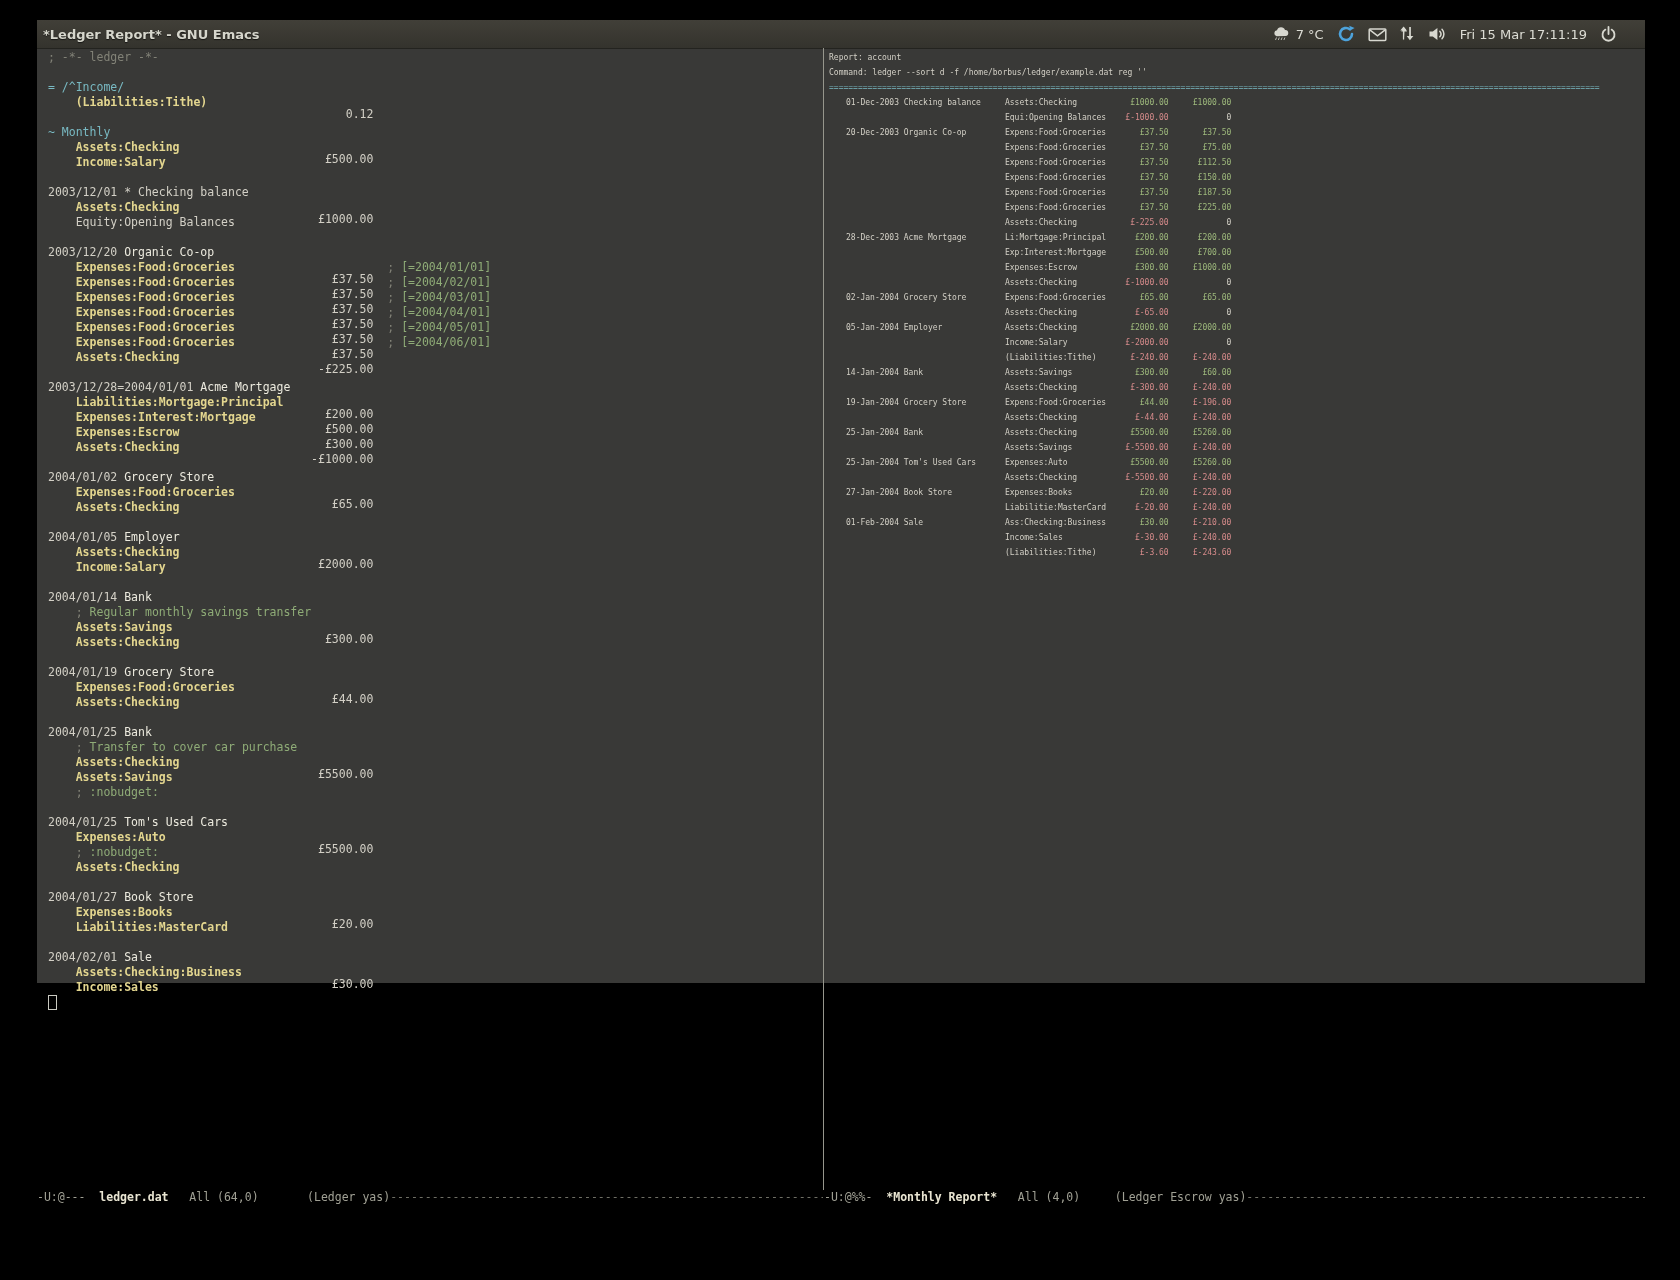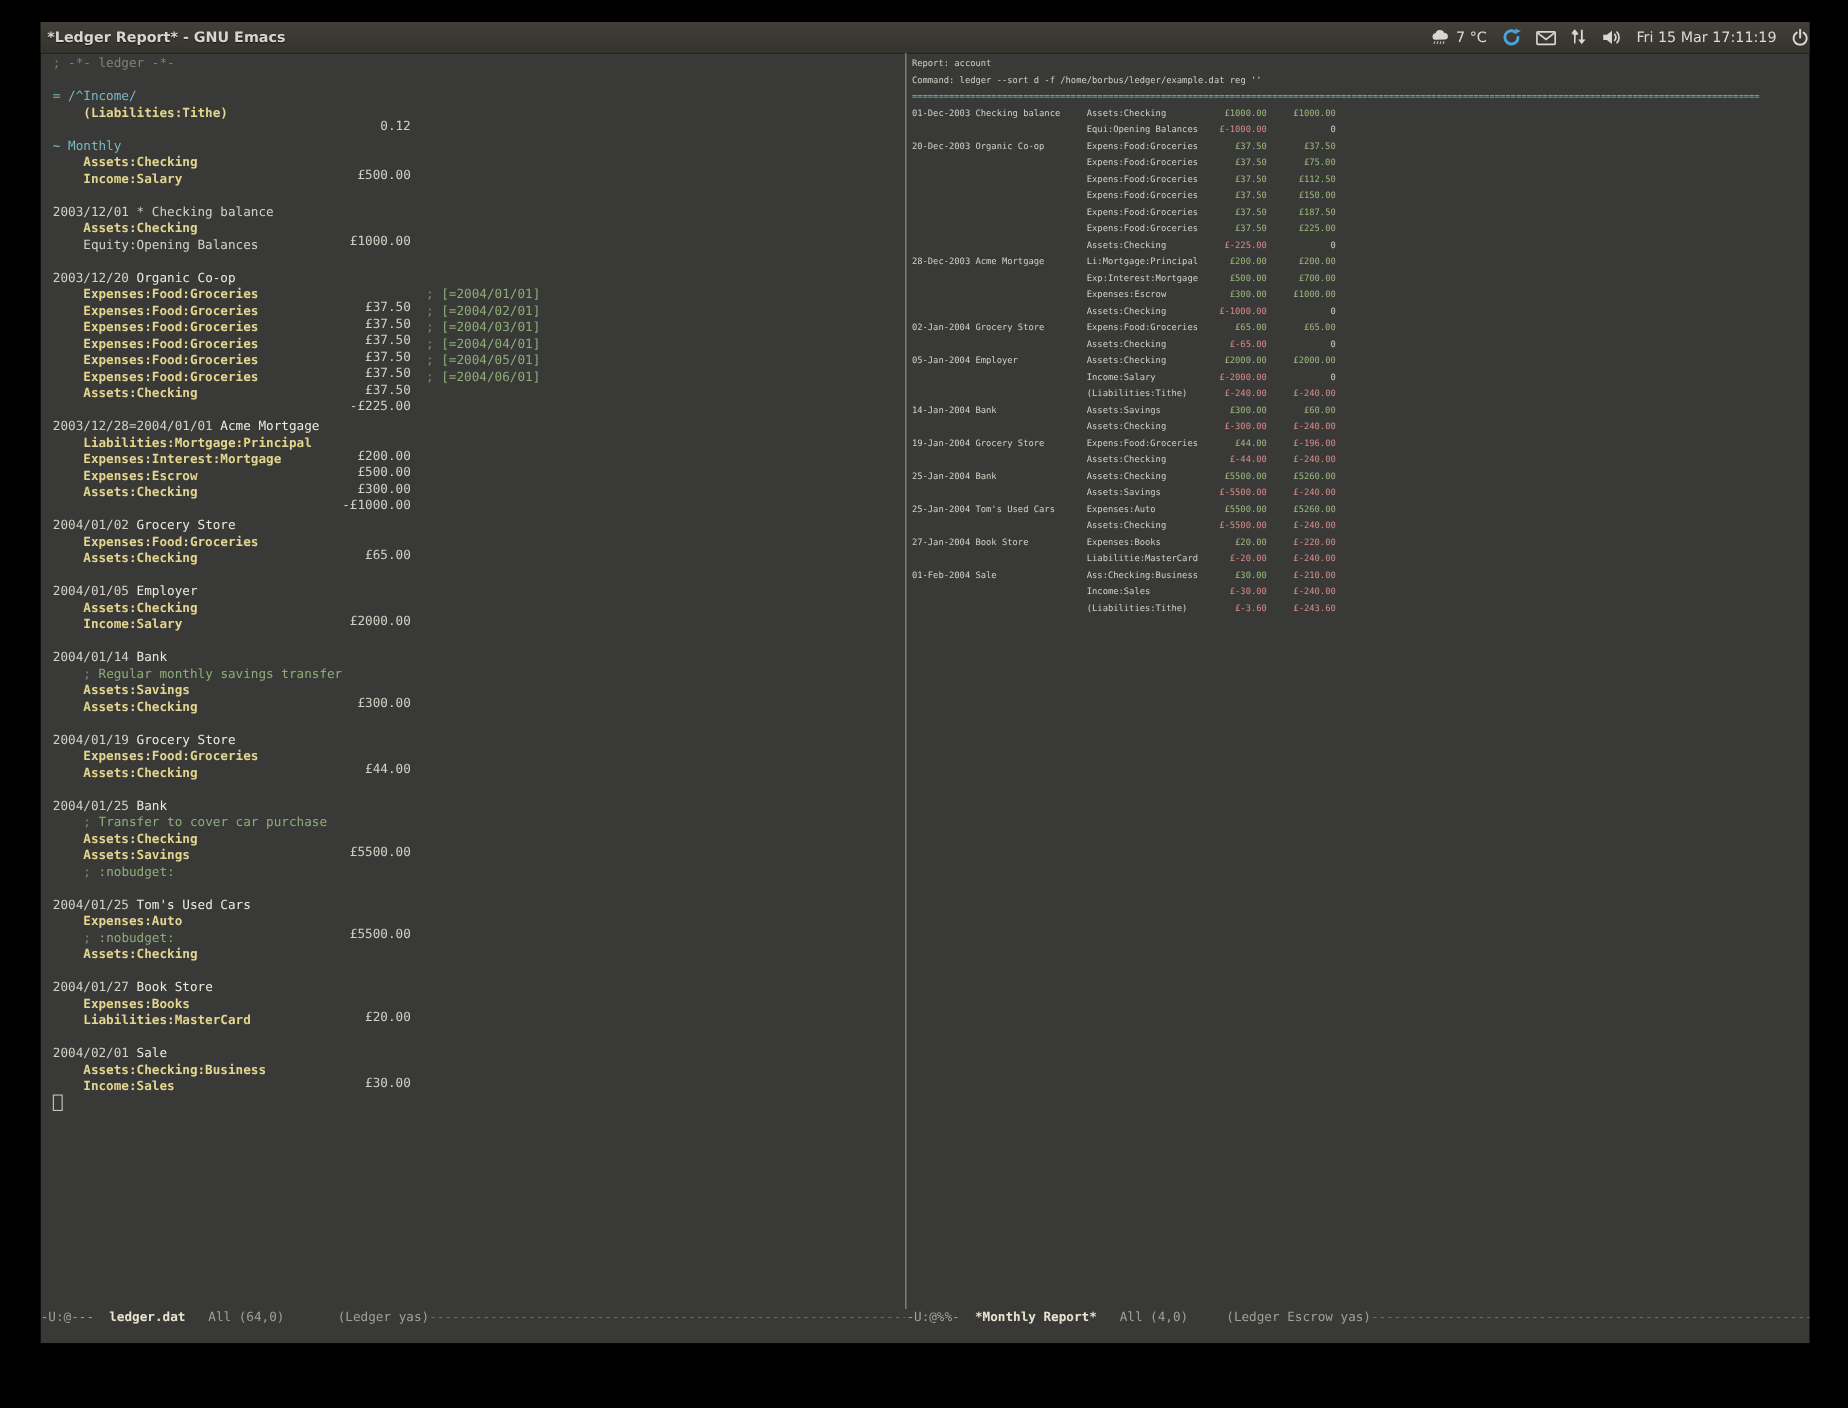--- a/index.html
+++ b/index.html
@@ -1,37 +1,37 @@
 <!DOCTYPE html>
 <html><head>
 <meta charset="utf-8">
 <style>
   html,body{margin:0;padding:0;}
   body{width:1680px;height:1280px;background:#000;position:relative;overflow:hidden;
        font-family:"DejaVu Sans Mono",monospace;}
-  .desktop{position:absolute;left:37px;top:20px;width:1608px;height:1201px;background:#393937;}
+  .desktop{position:absolute;left:37px;top:20px;width:1608px;height:963px;background:#393937;}
   
   .titlebar{position:absolute;top:0;left:0;right:0;height:28px;
             background:linear-gradient(#413f38,#34332d);border-bottom:1px solid #23231f;
             display:flex;align-items:center;}
   .wtitle{margin-left:6px;font-family:"DejaVu Sans",sans-serif;font-size:13px;font-weight:bold;
           color:#d6d6cc;text-shadow:0 1px 1px rgba(0,0,0,.6);}
-  .tray{margin-left:auto;display:flex;align-items:center;gap:13px;padding-right:0;
+  .tray{margin-left:auto;display:flex;align-items:center;gap:13px;padding-right:28px;
         font-family:"DejaVu Sans",sans-serif;font-size:13px;color:#dcdcd4;}
   .tray svg{display:block;}
   .temp{margin-left:-7px;}
   
   .emacs{position:absolute;top:28px;left:0;right:0;bottom:0;}
   .buf{position:absolute;top:2px;white-space:pre;}
   .left-buf{left:11px;font-size:11.5px;line-height:15px;}
   .right-buf{left:792px;right:0;font-size:8px;line-height:15px;overflow:hidden;}
   .line{height:15px;position:relative;white-space:pre;}
   .amt{position:absolute;left:0;top:12px;width:47ch;text-align:right;}
   .cmt{position:absolute;left:49ch;top:0;}
-  .dp{display:inline-block;width:33ch;white-space:pre;}
+  .dp{display:inline-block;width:33ch;white-space:pre;margin-left:17px;}
   .acct{display:inline-block;width:21ch;white-space:pre;}
   .ra{display:inline-block;width:13ch;text-align:right;white-space:pre;}
   .divider{position:absolute;left:786px;top:0;width:1px;height:1142px;background:#96968c;}
   .modeline{position:absolute;top:1142px;height:15px;font-size:11.5px;line-height:15px;
             white-space:pre;overflow:hidden;}
   .ml-left{left:0;width:786px;}
   .ml-right{left:787px;right:0;}
   .cursor{position:absolute;left:11px;top:947px;width:7px;height:13px;
           border:1px solid #c9c9c0;}
   

